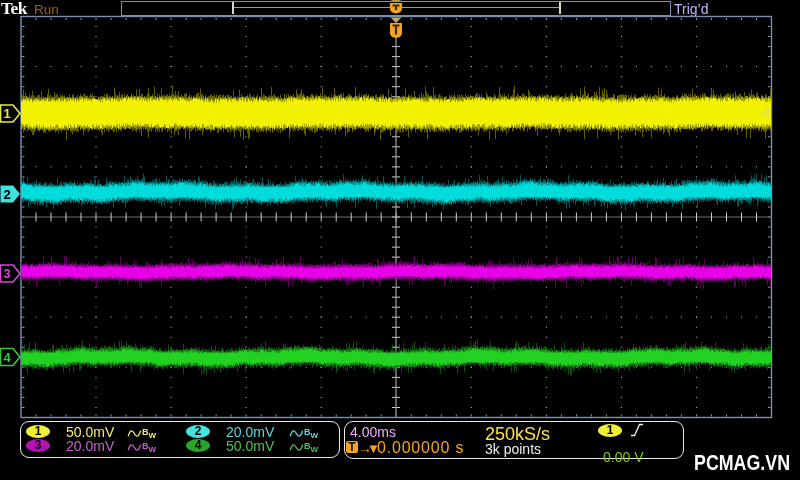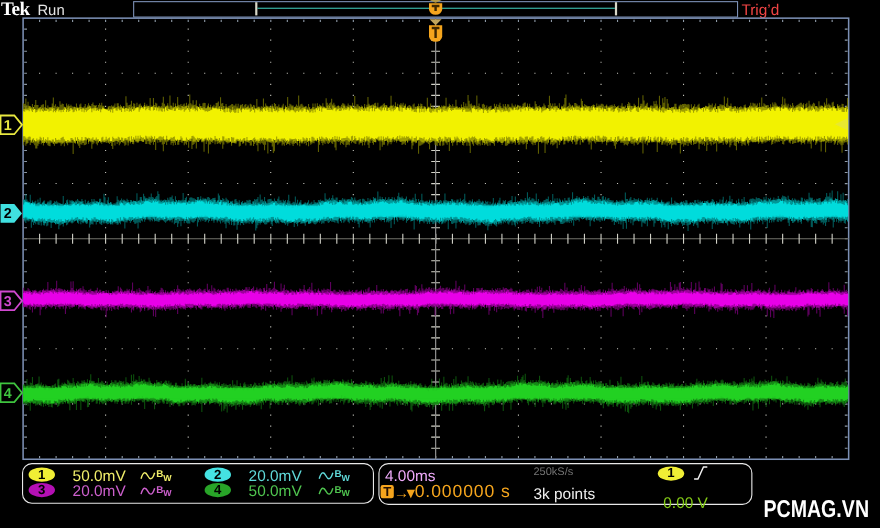--- a/index.html
+++ b/index.html
@@ -1,22 +1,22 @@
 <!DOCTYPE html>
 <html><head><meta charset="utf-8">
 <style>
 html,body{margin:0;padding:0;background:#000;width:800px;height:480px;overflow:hidden}
 body{font-family:"Liberation Sans",sans-serif;position:relative;-webkit-font-smoothing:antialiased}
 .t{position:absolute;white-space:pre}
 .box{position:absolute;background:#000;border:1.5px solid #e8e8e8;border-radius:9px}
 </style></head>
 <body>
 <div class="t" style="left:1px;top:-2.5px;font-family:'Liberation Serif',serif;font-weight:bold;font-size:17.5px;color:#fff;letter-spacing:-0.5px">Tek</div>
-<div class="t" style="left:34px;top:1.5px;font-size:13.5px;color:#e5e5e5">Run</div>
-<div class="t" style="left:674px;top:0.5px;font-size:14px;color:#ef4444">Trig’d</div>
+<div class="t" style="left:34px;top:1.5px;font-size:13.5px;color:#a16207">Run</div>
+<div class="t" style="left:674px;top:0.5px;font-size:14px;color:#c4b5fd">Trig’d</div>
 
 <div style="position:absolute;left:121px;top:1px;width:548px;height:13px;border:1.5px solid #7b8fb4;background:#000"></div>
 <div style="position:absolute;left:232px;top:2px;width:2px;height:12px;background:#d8d8c8"></div>
 <div style="position:absolute;left:559px;top:2px;width:2px;height:12px;background:#d8d8c8"></div>
 <div style="position:absolute;left:234px;top:6.5px;width:325px;height:1px;background:#3cc2b2"></div>
 
 <svg width="800" height="480" viewBox="0 0 800 480" style="position:absolute;left:0;top:0">
 <rect x="21.0" y="16.5" width="750.5" height="401.0" fill="#000" stroke="#7b8fb4" stroke-width="1.4"></rect>
 <path d="M35.5 66.6h1M50.5 66.6h1M65.5 66.6h1M80.5 66.6h1M95.5 66.6h1M110.6 66.6h1M125.6 66.6h1M140.6 66.6h1M155.6 66.6h1M170.6 66.6h1M185.6 66.6h1M200.6 66.6h1M215.6 66.6h1M230.6 66.6h1M245.7 66.6h1M260.7 66.6h1M275.7 66.6h1M290.7 66.6h1M305.7 66.6h1M320.7 66.6h1M335.7 66.6h1M350.7 66.6h1M365.7 66.6h1M380.7 66.6h1M395.8 66.6h1M410.8 66.6h1M425.8 66.6h1M440.8 66.6h1M455.8 66.6h1M470.8 66.6h1M485.8 66.6h1M500.8 66.6h1M515.8 66.6h1M530.8 66.6h1M545.9 66.6h1M560.9 66.6h1M575.9 66.6h1M590.9 66.6h1M605.9 66.6h1M620.9 66.6h1M635.9 66.6h1M650.9 66.6h1M665.9 66.6h1M680.9 66.6h1M696.0 66.6h1M711.0 66.6h1M726.0 66.6h1M741.0 66.6h1M756.0 66.6h1M35.5 116.7h1M50.5 116.7h1M65.5 116.7h1M80.5 116.7h1M95.5 116.7h1M110.6 116.7h1M125.6 116.7h1M140.6 116.7h1M155.6 116.7h1M170.6 116.7h1M185.6 116.7h1M200.6 116.7h1M215.6 116.7h1M230.6 116.7h1M245.7 116.7h1M260.7 116.7h1M275.7 116.7h1M290.7 116.7h1M305.7 116.7h1M320.7 116.7h1M335.7 116.7h1M350.7 116.7h1M365.7 116.7h1M380.7 116.7h1M395.8 116.7h1M410.8 116.7h1M425.8 116.7h1M440.8 116.7h1M455.8 116.7h1M470.8 116.7h1M485.8 116.7h1M500.8 116.7h1M515.8 116.7h1M530.8 116.7h1M545.9 116.7h1M560.9 116.7h1M575.9 116.7h1M590.9 116.7h1M605.9 116.7h1M620.9 116.7h1M635.9 116.7h1M650.9 116.7h1M665.9 116.7h1M680.9 116.7h1M696.0 116.7h1M711.0 116.7h1M726.0 116.7h1M741.0 116.7h1M756.0 116.7h1M35.5 166.8h1M50.5 166.8h1M65.5 166.8h1M80.5 166.8h1M95.5 166.8h1M110.6 166.8h1M125.6 166.8h1M140.6 166.8h1M155.6 166.8h1M170.6 166.8h1M185.6 166.8h1M200.6 166.8h1M215.6 166.8h1M230.6 166.8h1M245.7 166.8h1M260.7 166.8h1M275.7 166.8h1M290.7 166.8h1M305.7 166.8h1M320.7 166.8h1M335.7 166.8h1M350.7 166.8h1M365.7 166.8h1M380.7 166.8h1M395.8 166.8h1M410.8 166.8h1M425.8 166.8h1M440.8 166.8h1M455.8 166.8h1M470.8 166.8h1M485.8 166.8h1M500.8 166.8h1M515.8 166.8h1M530.8 166.8h1M545.9 166.8h1M560.9 166.8h1M575.9 166.8h1M590.9 166.8h1M605.9 166.8h1M620.9 166.8h1M635.9 166.8h1M650.9 166.8h1M665.9 166.8h1M680.9 166.8h1M696.0 166.8h1M711.0 166.8h1M726.0 166.8h1M741.0 166.8h1M756.0 166.8h1M35.5 267.0h1M50.5 267.0h1M65.5 267.0h1M80.5 267.0h1M95.5 267.0h1M110.6 267.0h1M125.6 267.0h1M140.6 267.0h1M155.6 267.0h1M170.6 267.0h1M185.6 267.0h1M200.6 267.0h1M215.6 267.0h1M230.6 267.0h1M245.7 267.0h1M260.7 267.0h1M275.7 267.0h1M290.7 267.0h1M305.7 267.0h1M320.7 267.0h1M335.7 267.0h1M350.7 267.0h1M365.7 267.0h1M380.7 267.0h1M395.8 267.0h1M410.8 267.0h1M425.8 267.0h1M440.8 267.0h1M455.8 267.0h1M470.8 267.0h1M485.8 267.0h1M500.8 267.0h1M515.8 267.0h1M530.8 267.0h1M545.9 267.0h1M560.9 267.0h1M575.9 267.0h1M590.9 267.0h1M605.9 267.0h1M620.9 267.0h1M635.9 267.0h1M650.9 267.0h1M665.9 267.0h1M680.9 267.0h1M696.0 267.0h1M711.0 267.0h1M726.0 267.0h1M741.0 267.0h1M756.0 267.0h1M35.5 317.1h1M50.5 317.1h1M65.5 317.1h1M80.5 317.1h1M95.5 317.1h1M110.6 317.1h1M125.6 317.1h1M140.6 317.1h1M155.6 317.1h1M170.6 317.1h1M185.6 317.1h1M200.6 317.1h1M215.6 317.1h1M230.6 317.1h1M245.7 317.1h1M260.7 317.1h1M275.7 317.1h1M290.7 317.1h1M305.7 317.1h1M320.7 317.1h1M335.7 317.1h1M350.7 317.1h1M365.7 317.1h1M380.7 317.1h1M395.8 317.1h1M410.8 317.1h1M425.8 317.1h1M440.8 317.1h1M455.8 317.1h1M470.8 317.1h1M485.8 317.1h1M500.8 317.1h1M515.8 317.1h1M530.8 317.1h1M545.9 317.1h1M560.9 317.1h1M575.9 317.1h1M590.9 317.1h1M605.9 317.1h1M620.9 317.1h1M635.9 317.1h1M650.9 317.1h1M665.9 317.1h1M680.9 317.1h1M696.0 317.1h1M711.0 317.1h1M726.0 317.1h1M741.0 317.1h1M756.0 317.1h1M35.5 367.2h1M50.5 367.2h1M65.5 367.2h1M80.5 367.2h1M95.5 367.2h1M110.6 367.2h1M125.6 367.2h1M140.6 367.2h1M155.6 367.2h1M170.6 367.2h1M185.6 367.2h1M200.6 367.2h1M215.6 367.2h1M230.6 367.2h1M245.7 367.2h1M260.7 367.2h1M275.7 367.2h1M290.7 367.2h1M305.7 367.2h1M320.7 367.2h1M335.7 367.2h1M350.7 367.2h1M365.7 367.2h1M380.7 367.2h1M395.8 367.2h1M410.8 367.2h1M425.8 367.2h1M440.8 367.2h1M455.8 367.2h1M470.8 367.2h1M485.8 367.2h1M500.8 367.2h1M515.8 367.2h1M530.8 367.2h1M545.9 367.2h1M560.9 367.2h1M575.9 367.2h1M590.9 367.2h1M605.9 367.2h1M620.9 367.2h1M635.9 367.2h1M650.9 367.2h1M665.9 367.2h1M680.9 367.2h1M696.0 367.2h1M711.0 367.2h1M726.0 367.2h1M741.0 367.2h1M756.0 367.2h1M95.5 26.5h1M95.5 36.5h1M95.5 46.6h1M95.5 56.6h1M95.5 66.6h1M95.5 76.7h1M95.5 86.7h1M95.5 96.7h1M95.5 106.7h1M95.5 116.8h1M95.5 126.8h1M95.5 136.8h1M95.5 146.8h1M95.5 156.8h1M95.5 166.9h1M95.5 176.9h1M95.5 186.9h1M95.5 197.0h1M95.5 207.0h1M95.5 227.0h1M95.5 237.1h1M95.5 247.1h1M95.5 257.1h1M95.5 267.1h1M95.5 277.2h1M95.5 287.2h1M95.5 297.2h1M95.5 307.2h1M95.5 317.2h1M95.5 327.3h1M95.5 337.3h1M95.5 347.3h1M95.5 357.4h1M95.5 367.4h1M95.5 377.4h1M95.5 387.4h1M95.5 397.4h1M95.5 407.5h1M170.6 26.5h1M170.6 36.5h1M170.6 46.6h1M170.6 56.6h1M170.6 66.6h1M170.6 76.7h1M170.6 86.7h1M170.6 96.7h1M170.6 106.7h1M170.6 116.8h1M170.6 126.8h1M170.6 136.8h1M170.6 146.8h1M170.6 156.8h1M170.6 166.9h1M170.6 176.9h1M170.6 186.9h1M170.6 197.0h1M170.6 207.0h1M170.6 227.0h1M170.6 237.1h1M170.6 247.1h1M170.6 257.1h1M170.6 267.1h1M170.6 277.2h1M170.6 287.2h1M170.6 297.2h1M170.6 307.2h1M170.6 317.2h1M170.6 327.3h1M170.6 337.3h1M170.6 347.3h1M170.6 357.4h1M170.6 367.4h1M170.6 377.4h1M170.6 387.4h1M170.6 397.4h1M170.6 407.5h1M245.6 26.5h1M245.6 36.5h1M245.6 46.6h1M245.6 56.6h1M245.6 66.6h1M245.6 76.7h1M245.6 86.7h1M245.6 96.7h1M245.6 106.7h1M245.6 116.8h1M245.6 126.8h1M245.6 136.8h1M245.6 146.8h1M245.6 156.8h1M245.6 166.9h1M245.6 176.9h1M245.6 186.9h1M245.6 197.0h1M245.6 207.0h1M245.6 227.0h1M245.6 237.1h1M245.6 247.1h1M245.6 257.1h1M245.6 267.1h1M245.6 277.2h1M245.6 287.2h1M245.6 297.2h1M245.6 307.2h1M245.6 317.2h1M245.6 327.3h1M245.6 337.3h1M245.6 347.3h1M245.6 357.4h1M245.6 367.4h1M245.6 377.4h1M245.6 387.4h1M245.6 397.4h1M245.6 407.5h1M320.7 26.5h1M320.7 36.5h1M320.7 46.6h1M320.7 56.6h1M320.7 66.6h1M320.7 76.7h1M320.7 86.7h1M320.7 96.7h1M320.7 106.7h1M320.7 116.8h1M320.7 126.8h1M320.7 136.8h1M320.7 146.8h1M320.7 156.8h1M320.7 166.9h1M320.7 176.9h1M320.7 186.9h1M320.7 197.0h1M320.7 207.0h1M320.7 227.0h1M320.7 237.1h1M320.7 247.1h1M320.7 257.1h1M320.7 267.1h1M320.7 277.2h1M320.7 287.2h1M320.7 297.2h1M320.7 307.2h1M320.7 317.2h1M320.7 327.3h1M320.7 337.3h1M320.7 347.3h1M320.7 357.4h1M320.7 367.4h1M320.7 377.4h1M320.7 387.4h1M320.7 397.4h1M320.7 407.5h1M470.8 26.5h1M470.8 36.5h1M470.8 46.6h1M470.8 56.6h1M470.8 66.6h1M470.8 76.7h1M470.8 86.7h1M470.8 96.7h1M470.8 106.7h1M470.8 116.8h1M470.8 126.8h1M470.8 136.8h1M470.8 146.8h1M470.8 156.8h1M470.8 166.9h1M470.8 176.9h1M470.8 186.9h1M470.8 197.0h1M470.8 207.0h1M470.8 227.0h1M470.8 237.1h1M470.8 247.1h1M470.8 257.1h1M470.8 267.1h1M470.8 277.2h1M470.8 287.2h1M470.8 297.2h1M470.8 307.2h1M470.8 317.2h1M470.8 327.3h1M470.8 337.3h1M470.8 347.3h1M470.8 357.4h1M470.8 367.4h1M470.8 377.4h1M470.8 387.4h1M470.8 397.4h1M470.8 407.5h1M545.9 26.5h1M545.9 36.5h1M545.9 46.6h1M545.9 56.6h1M545.9 66.6h1M545.9 76.7h1M545.9 86.7h1M545.9 96.7h1M545.9 106.7h1M545.9 116.8h1M545.9 126.8h1M545.9 136.8h1M545.9 146.8h1M545.9 156.8h1M545.9 166.9h1M545.9 176.9h1M545.9 186.9h1M545.9 197.0h1M545.9 207.0h1M545.9 227.0h1M545.9 237.1h1M545.9 247.1h1M545.9 257.1h1M545.9 267.1h1M545.9 277.2h1M545.9 287.2h1M545.9 297.2h1M545.9 307.2h1M545.9 317.2h1M545.9 327.3h1M545.9 337.3h1M545.9 347.3h1M545.9 357.4h1M545.9 367.4h1M545.9 377.4h1M545.9 387.4h1M545.9 397.4h1M545.9 407.5h1M620.9 26.5h1M620.9 36.5h1M620.9 46.6h1M620.9 56.6h1M620.9 66.6h1M620.9 76.7h1M620.9 86.7h1M620.9 96.7h1M620.9 106.7h1M620.9 116.8h1M620.9 126.8h1M620.9 136.8h1M620.9 146.8h1M620.9 156.8h1M620.9 166.9h1M620.9 176.9h1M620.9 186.9h1M620.9 197.0h1M620.9 207.0h1M620.9 227.0h1M620.9 237.1h1M620.9 247.1h1M620.9 257.1h1M620.9 267.1h1M620.9 277.2h1M620.9 287.2h1M620.9 297.2h1M620.9 307.2h1M620.9 317.2h1M620.9 327.3h1M620.9 337.3h1M620.9 347.3h1M620.9 357.4h1M620.9 367.4h1M620.9 377.4h1M620.9 387.4h1M620.9 397.4h1M620.9 407.5h1M695.9 26.5h1M695.9 36.5h1M695.9 46.6h1M695.9 56.6h1M695.9 66.6h1M695.9 76.7h1M695.9 86.7h1M695.9 96.7h1M695.9 106.7h1M695.9 116.8h1M695.9 126.8h1M695.9 136.8h1M695.9 146.8h1M695.9 156.8h1M695.9 166.9h1M695.9 176.9h1M695.9 186.9h1M695.9 197.0h1M695.9 207.0h1M695.9 227.0h1M695.9 237.1h1M695.9 247.1h1M695.9 257.1h1M695.9 267.1h1M695.9 277.2h1M695.9 287.2h1M695.9 297.2h1M695.9 307.2h1M695.9 317.2h1M695.9 327.3h1M695.9 337.3h1M695.9 347.3h1M695.9 357.4h1M695.9 367.4h1M695.9 377.4h1M695.9 387.4h1M695.9 397.4h1M695.9 407.5h1" stroke="#c2c2ba" stroke-width="1" fill="none"></path>
     <path d="M36.0 18.0v2M36.0 416.5v-2M51.0 18.0v2M51.0 416.5v-2M66.0 18.0v2M66.0 416.5v-2M81.0 18.0v2M81.0 416.5v-2M96.0 18.0v2M96.0 416.5v-2M111.1 18.0v2M111.1 416.5v-2M126.1 18.0v2M126.1 416.5v-2M141.1 18.0v2M141.1 416.5v-2M156.1 18.0v2M156.1 416.5v-2M171.1 18.0v2M171.1 416.5v-2M186.1 18.0v2M186.1 416.5v-2M201.1 18.0v2M201.1 416.5v-2M216.1 18.0v2M216.1 416.5v-2M231.1 18.0v2M231.1 416.5v-2M246.2 18.0v2M246.2 416.5v-2M261.2 18.0v2M261.2 416.5v-2M276.2 18.0v2M276.2 416.5v-2M291.2 18.0v2M291.2 416.5v-2M306.2 18.0v2M306.2 416.5v-2M321.2 18.0v2M321.2 416.5v-2M336.2 18.0v2M336.2 416.5v-2M351.2 18.0v2M351.2 416.5v-2M366.2 18.0v2M366.2 416.5v-2M381.2 18.0v2M381.2 416.5v-2M396.2 18.0v2M396.2 416.5v-2M411.3 18.0v2M411.3 416.5v-2M426.3 18.0v2M426.3 416.5v-2M441.3 18.0v2M441.3 416.5v-2M456.3 18.0v2M456.3 416.5v-2M471.3 18.0v2M471.3 416.5v-2M486.3 18.0v2M486.3 416.5v-2M501.3 18.0v2M501.3 416.5v-2M516.3 18.0v2M516.3 416.5v-2M531.3 18.0v2M531.3 416.5v-2M546.4 18.0v2M546.4 416.5v-2M561.4 18.0v2M561.4 416.5v-2M576.4 18.0v2M576.4 416.5v-2M591.4 18.0v2M591.4 416.5v-2M606.4 18.0v2M606.4 416.5v-2M621.4 18.0v2M621.4 416.5v-2M636.4 18.0v2M636.4 416.5v-2M651.4 18.0v2M651.4 416.5v-2M666.4 18.0v2M666.4 416.5v-2M681.4 18.0v2M681.4 416.5v-2M696.5 18.0v2M696.5 416.5v-2M711.5 18.0v2M711.5 416.5v-2M726.5 18.0v2M726.5 416.5v-2M741.5 18.0v2M741.5 416.5v-2M756.5 18.0v2M756.5 416.5v-2M22.0 26.5h2.5M770.5 26.5h-2.5M22.0 36.5h2.5M770.5 36.5h-2.5M22.0 46.6h2.5M770.5 46.6h-2.5M22.0 56.6h2.5M770.5 56.6h-2.5M22.0 66.6h2.5M770.5 66.6h-2.5M22.0 76.7h2.5M770.5 76.7h-2.5M22.0 86.7h2.5M770.5 86.7h-2.5M22.0 96.7h2.5M770.5 96.7h-2.5M22.0 106.7h2.5M770.5 106.7h-2.5M22.0 116.8h2.5M770.5 116.8h-2.5M22.0 126.8h2.5M770.5 126.8h-2.5M22.0 136.8h2.5M770.5 136.8h-2.5M22.0 146.8h2.5M770.5 146.8h-2.5M22.0 156.8h2.5M770.5 156.8h-2.5M22.0 166.9h2.5M770.5 166.9h-2.5M22.0 176.9h2.5M770.5 176.9h-2.5M22.0 186.9h2.5M770.5 186.9h-2.5M22.0 197.0h2.5M770.5 197.0h-2.5M22.0 207.0h2.5M770.5 207.0h-2.5M22.0 217.0h2.5M770.5 217.0h-2.5M22.0 227.0h2.5M770.5 227.0h-2.5M22.0 237.1h2.5M770.5 237.1h-2.5M22.0 247.1h2.5M770.5 247.1h-2.5M22.0 257.1h2.5M770.5 257.1h-2.5M22.0 267.1h2.5M770.5 267.1h-2.5M22.0 277.2h2.5M770.5 277.2h-2.5M22.0 287.2h2.5M770.5 287.2h-2.5M22.0 297.2h2.5M770.5 297.2h-2.5M22.0 307.2h2.5M770.5 307.2h-2.5M22.0 317.2h2.5M770.5 317.2h-2.5M22.0 327.3h2.5M770.5 327.3h-2.5M22.0 337.3h2.5M770.5 337.3h-2.5M22.0 347.3h2.5M770.5 347.3h-2.5M22.0 357.4h2.5M770.5 357.4h-2.5M22.0 367.4h2.5M770.5 367.4h-2.5M22.0 377.4h2.5M770.5 377.4h-2.5M22.0 387.4h2.5M770.5 387.4h-2.5M22.0 397.4h2.5M770.5 397.4h-2.5M22.0 407.5h2.5M770.5 407.5h-2.5" stroke="#8f9ba8" stroke-width="1" fill="none"></path>
@@ -75,21 +75,21 @@
       <path d="M1.2 8.2 C3.2 1.2 5.4 1.8 7.3 5.5 C9.2 9.2 11.4 9.8 13.6 2.8" stroke="#cc5fcc" stroke-width="1.3" fill="none"></path>
     </svg><span style="color:#cc5fcc;font-size:9px;font-weight:bold;position:relative;top:-3px">B</span><span style="color:#cc5fcc;font-size:8px;font-weight:bold;position:relative;top:0px">W</span></div>
 <div style="position:absolute;left:186px;top:439px;width:24px;height:13px;background:#28a428;border-radius:50%;text-align:center;font-size:12px;font-weight:bold;color:#000;line-height:13px">4</div>
 <div class="t" style="left:226px;top:438px;font-size:14px;color:#4fc44f">50.0mV</div>
 <div class="t" style="left:289px;top:438px"><svg width="15" height="11" viewBox="0 0 15 11" style="vertical-align:-1px">
       <path d="M1.2 8.2 C3.2 1.2 5.4 1.8 7.3 5.5 C9.2 9.2 11.4 9.8 13.6 2.8" stroke="#4fc44f" stroke-width="1.3" fill="none"></path>
     </svg><span style="color:#4fc44f;font-size:9px;font-weight:bold;position:relative;top:-3px">B</span><span style="color:#4fc44f;font-size:8px;font-weight:bold;position:relative;top:0px">W</span></div>
 
 <div class="box" style="left:344px;top:420.5px;width:338px;height:36px"></div>
 <div class="t" style="left:350px;top:424px;font-size:14px;color:#f0abfc">4.00ms</div>
-<div class="t" style="left:485px;top:424px;font-size:10px;color:#737373">250kS/s</div>
+<div class="t" style="left:485px;top:424px;font-size:18px;color:#fde047">250kS/s</div>
 <div style="position:absolute;left:598px;top:424px;width:24px;height:13px;background:#f0ee35;border-radius:50%;text-align:center;font-size:12px;font-weight:bold;color:#000;line-height:13px">1</div>
 <div class="t" style="left:630px;top:423px"><svg width="14" height="14" viewBox="0 0 14 14">
       <path d="M1 12.5 H4.5 L9.5 1.5 H13" stroke="#f0f0f0" stroke-width="1.3" fill="none"></path>
     </svg></div>
 <div style="position:absolute;left:346px;top:441px;width:12px;height:12px;background:#f5a51d;border-radius:2px;text-align:center;font-size:12px;font-weight:bold;color:#241000;line-height:12px">T</div>
 <div class="t" style="left:358px;top:439.5px;font-size:14px;color:#f5a51d">→</div>
 <div class="t" style="left:367px;top:441px;font-size:13px;color:#f5a51d">▼</div>
 <div class="t" style="left:377px;top:438.5px;font-size:16px;letter-spacing:0.8px;color:#f5a51d">0.000000 s</div>
 <div class="t" style="left:485px;top:440.5px;font-size:14px;color:#f0f0f0">3k points</div>
 <div class="t" style="left:603px;top:449px;font-size:14px;color:#84cc16">0.00 V</div>

